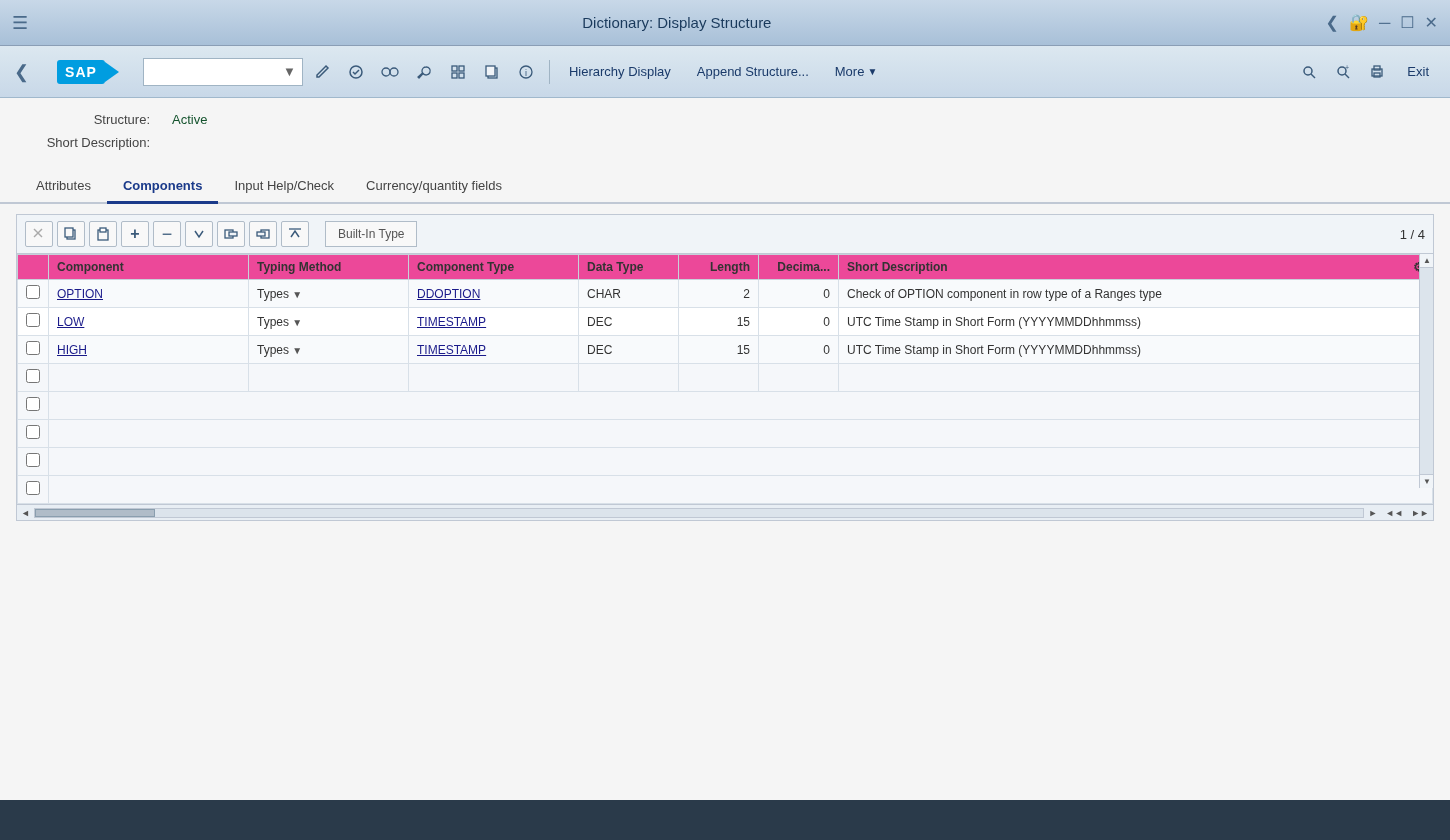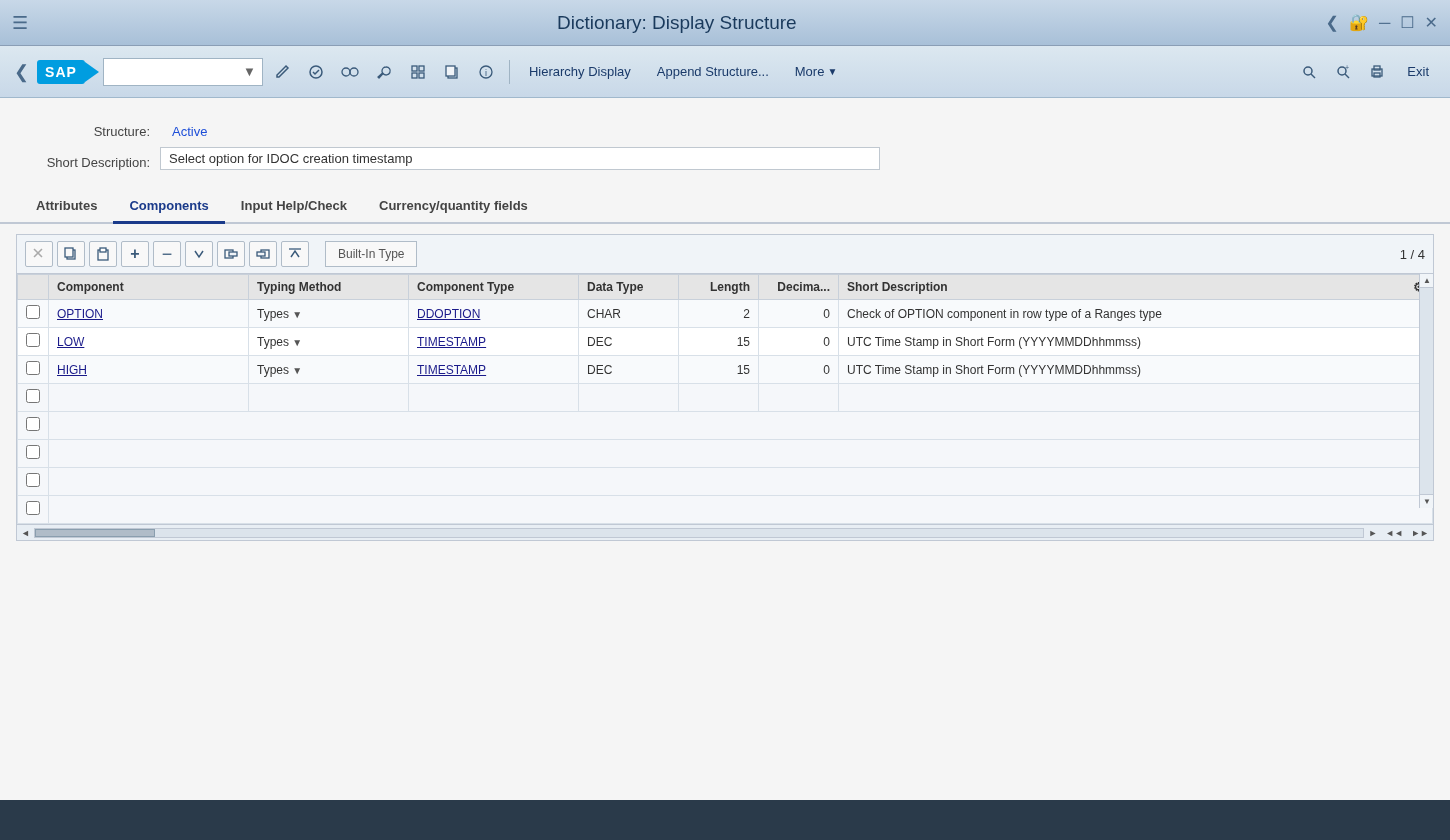--- a/index.html
+++ b/index.html
@@ -9,21 +9,21 @@
     .title-bar {
       background: linear-gradient(to bottom, #c8d8e8, #a8c0d8);
       height: 46px;
       display: flex;
       align-items: center;
       justify-content: space-between;
       padding: 0 12px;
       border-bottom: 1px solid #8a9eb5;
     }
     .title-bar-left { display: flex; align-items: center; gap: 8px; }
-    .title-bar-center { font-size: 19px; color: #1a3a5c; font-weight: 500; }
+    .title-bar-center { font-size: 15px; color: #1a3a5c; font-weight: 500; }
     .title-bar-right { display: flex; align-items: center; gap: 10px; }
     .title-bar-icon { color: #4a6a8a; font-size: 16px; cursor: pointer; }
 
     
     .nav-bar {
       background: linear-gradient(to bottom, #dce8f0, #c8d8e8);
       height: 52px;
       display: flex;
       align-items: center;
       padding: 0 10px;
@@ -100,23 +100,22 @@
     .form-value {
       color: #1a1a8a;
       font-size: 13px;
       background: white;
       border: 1px solid #c0c8d0;
       padding: 3px 8px;
       min-width: 260px;
     }
     .form-status {
       margin-left: 12px;
-      color: #1d4ed8;
+      color: #14532d;
       font-size: 13px;
-      margin-top: 12px;
     }
     .form-desc {
       background: white;
       border: 1px solid #c0c8d0;
       padding: 3px 8px;
       width: 720px;
       font-size: 13px;
       color: #333;
     }
 
@@ -129,21 +128,20 @@
       border-bottom: 2px solid #c0c8d4;
       margin-top: 4px;
     }
     .tab {
       padding: 8px 16px;
       cursor: pointer;
       color: #444;
       font-size: 13px;
       border-bottom: 3px solid transparent;
       margin-bottom: -2px;
-      font-weight: bold;
     }
     .tab.active {
       color: #1a3a8a;
       font-weight: bold;
       border-bottom: 3px solid #1a3a8a;
     }
 
     
     .table-section {
       background: white;
@@ -185,21 +183,21 @@
     }
     .table-spacer { flex: 1; }
     .pagination { font-size: 13px; color: #333; }
 
     
     .data-table {
       width: 100%;
       border-collapse: collapse;
     }
     .data-table th {
-      background: #e5e5e5;
+      background: #ec4899;
       border: 1px solid #c8d0da;
       padding: 5px 8px;
       text-align: left;
       font-size: 12px;
       font-weight: 600;
       color: #333;
       white-space: nowrap;
     }
     .data-table td {
       border: 1px solid #d8e0e8;
@@ -282,21 +280,21 @@
     <span class="title-bar-icon">🔐</span>
     <span class="title-bar-icon">─</span>
     <span class="title-bar-icon">☐</span>
     <span class="title-bar-icon">✕</span>
   </div>
 </div>
 
 <div class="nav-bar">
   <span class="nav-back">❮</span>
 
-  <div style="display:flex;align-items:center;margin:0 0;">
+  <div style="display:flex;align-items:center;margin:0 20px;">
     <div class="sap-logo-wrapper">
       <span class="sap-text">SAP</span>
     </div>
     <div class="sap-triangle"></div>
   </div>
 
   <div class="nav-dropdown">
     <span>&nbsp;</span>
     <span class="nav-dropdown-arrow">▼</span>
   </div>
@@ -386,21 +384,20 @@
 
 <div class="main-area">
 
   <div class="form-section">
     <div class="form-row">
       <span class="form-label">Structure:</span>
       <span class="form-status">Active</span>
     </div>
     <div class="form-row">
       <span class="form-label">Short Description:</span>
-      <span class="form-desc">Select option for IDOC creation timestamp</span>
     </div>
   </div>
 
   <div class="tabs-bar">
     <div class="tab">
       <span>Attributes</span>
     </div>
     <div class="tab active">
       <span>Components</span>
     </div>

